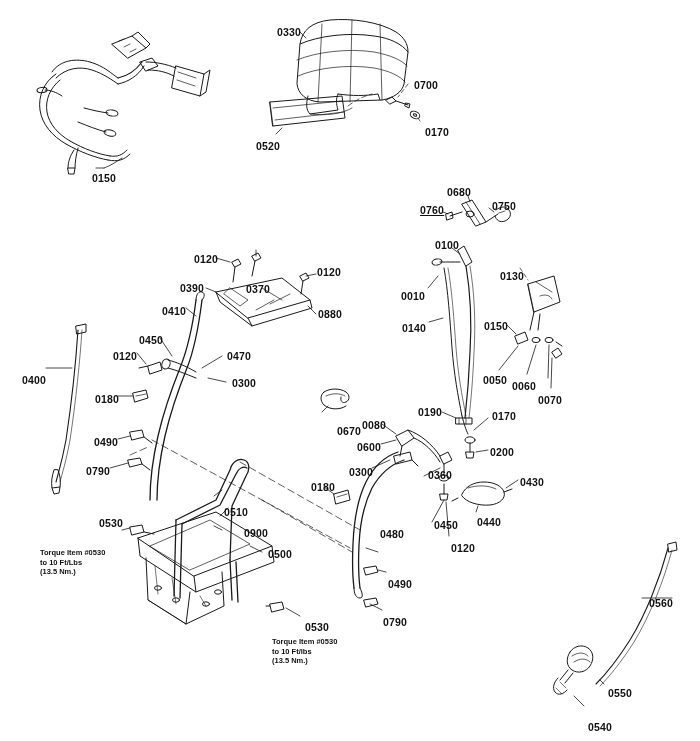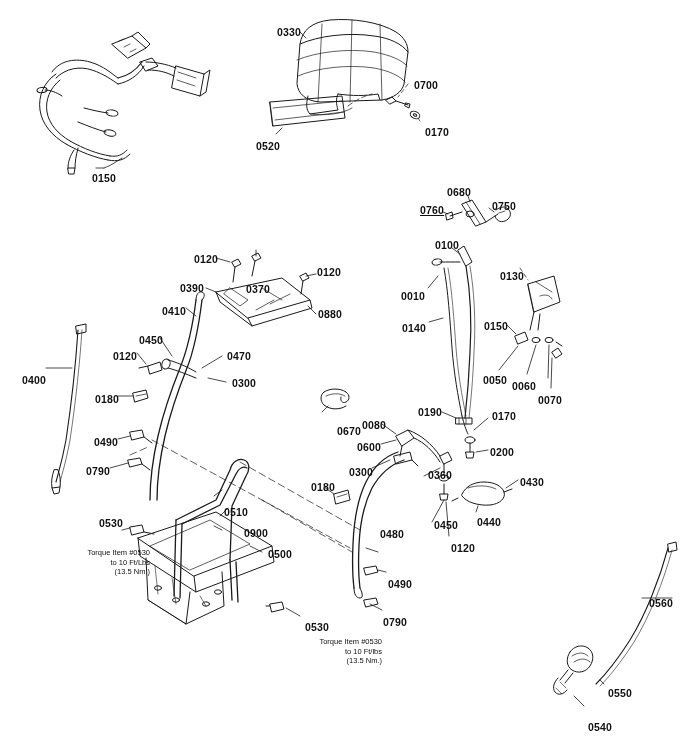--- a/index.html
+++ b/index.html
@@ -26,25 +26,25 @@
     font-size: 10.5px;
     font-weight: bold;
     color: #111111;
     white-space: nowrap;
     letter-spacing: 0.2px;
   }
   .note {
     position: absolute;
     font-family: "Liberation Sans", sans-serif;
     font-size: 7.5px;
-    font-weight: normal;
+    font-weight: bold;
     color: #111111;
     white-space: nowrap;
     line-height: 9.5px;
-    text-align: right;
+    text-align: left;
   }
 </style>
 </head>
 <body>
 
 <div id="page">
 
   <svg id="artwork" viewBox="0 0 700 741" xmlns="http://www.w3.org/2000/svg">
     <g fill="none" stroke="#1a1a1a" stroke-width="1" stroke-linecap="round" stroke-linejoin="round">
 

